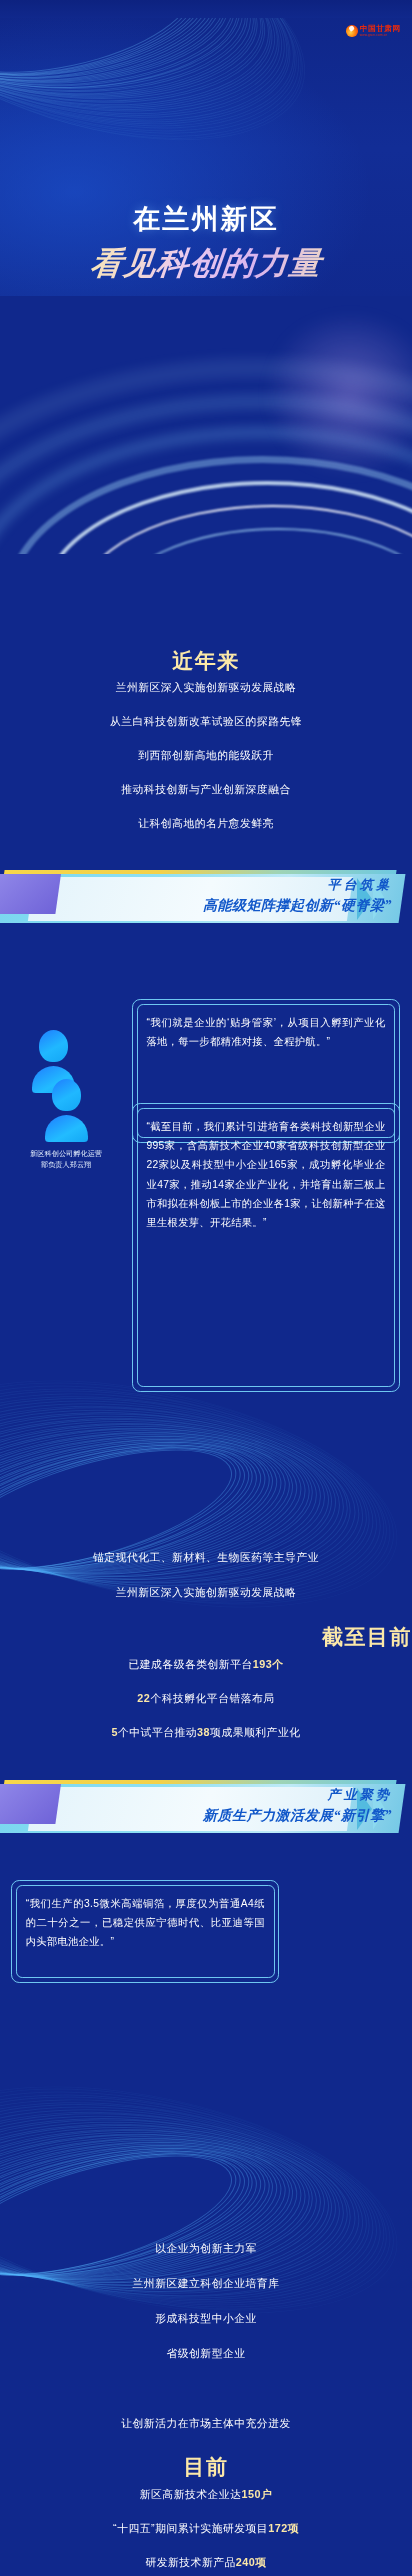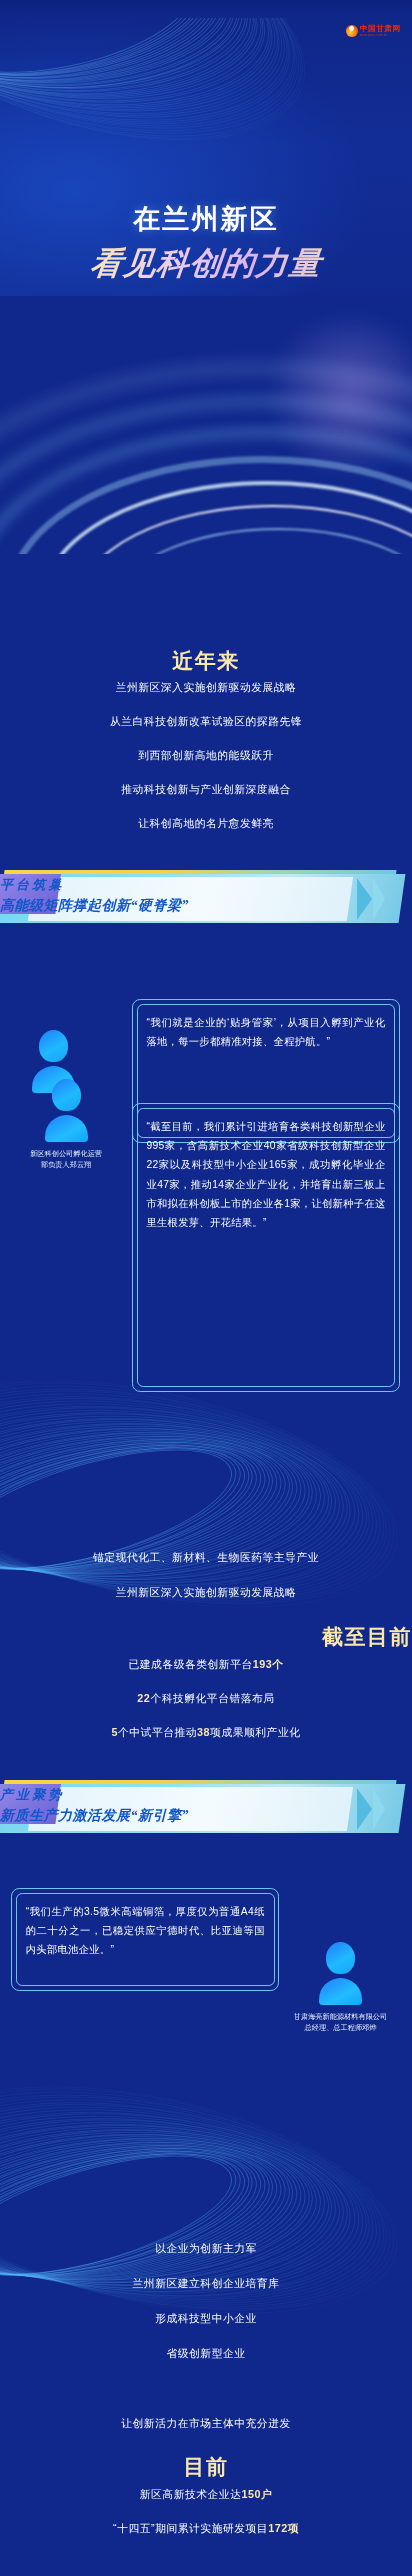--- a/index.html
+++ b/index.html
@@ -98,21 +98,21 @@
     position:absolute; right:40px; top:11.3px; width:0; height:0;
     border-left:15.5px solid #49b6dd; border-top:21.6px solid transparent;
     border-bottom:21.6px solid transparent; opacity:.85;
   }
   .banner .chev2 {
     position:absolute; right:27px; top:11.3px; width:0; height:0;
     border-left:12.4px solid #8fdcf0; border-top:21.6px solid transparent;
     border-bottom:21.6px solid transparent; opacity:.8;
   }
   .banner .btext {
-    position:absolute; left:0; top:9.3px; width:392px; text-align:left;
+    position:absolute; left:0; top:9.3px; width:392px; text-align:right;
     color:#1157c9; z-index:5;
   }
   .banner .btext .t1 {
     font-size:13px; font-weight:bold; letter-spacing:3.1px;
     font-family:"Liberation Serif","DejaVu Serif",serif; font-style:italic;
   }
   .banner .btext .t2 {
     margin-top:3.1px; font-size:14px; font-weight:bold; letter-spacing:0.5px;
     font-family:"Liberation Serif","DejaVu Serif",serif; font-style:italic;
   }
@@ -340,31 +340,23 @@
     <div class="white"></div>
     <div class="purple"></div>
     <div class="chev"></div>
     <div class="chev2"></div>
     <div class="btext">
       <div class="t1">产业聚势</div>
       <div class="t2">新质生产力激活发展“新引擎”</div>
     </div>
   </div>
 
-  <div class="qcard" style="left:11.3px; top:1880px; width:268px; height:103px;margin-top:8px;">
+  <div class="qcard" style="left:11.3px; top:1880px; width:268px; height:103px;">
     <div class="inner"></div>
     <div class="qtext">“我们生产的3.5微米高端铜箔，厚度仅为普通A4纸的二十分之一，已稳定供应宁德时代、比亚迪等国内头部电池企业。”</div>
-  </div>
-  <div class="avatar" style="left:289px; top:1942px; width:103px;">
-    <div class="head"></div>
-    <div class="body"></div>
-    <div class="cap">
-      <div>甘肃海亮新能源材料有限公司</div>
-      <div>总经理、总工程师邓烨</div>
-    </div>
   </div>
 
   <div class="mesh" style="left:-62px; top:2107px; width:495px; height:206px;">
       <span style="width: 289px; height: 93px; left: 10.3px; top: 62px; transform: rotate(-16deg); border-color: rgba(90, 185, 255, 0.34); border-width: 0.5px; border-style: solid;"></span>
       <span style="width: 294px; height: 95px; left: 9px; top: 60px; transform: rotate(-15.3488deg); border-color: rgba(90, 185, 255, 0.333); border-width: 0.5px; border-style: solid;"></span>
       <span style="width: 299px; height: 98px; left: 8px; top: 58px; transform: rotate(-14.6977deg); border-color: rgba(90, 185, 255, 0.325); border-width: 0.5px; border-style: solid;"></span>
       <span style="width: 304px; height: 101px; left: 6.7px; top: 57px; transform: rotate(-14.0465deg); border-color: rgba(90, 185, 255, 0.318); border-width: 0.5px; border-style: solid;"></span>
       <span style="width: 309px; height: 103px; left: 5.5px; top: 55px; transform: rotate(-13.3953deg); border-color: rgba(90, 185, 255, 0.314); border-width: 0.5px; border-style: solid;"></span>
       <span style="width: 314px; height: 106px; left: 4.3px; top: 53px; transform: rotate(-12.7442deg); border-color: rgba(90, 185, 255, 0.306); border-width: 0.5px; border-style: solid;"></span>
       <span style="width: 319px; height: 109px; left: 3.1px; top: 52px; transform: rotate(-12.093deg); border-color: rgba(90, 185, 255, 0.298); border-width: 0.5px; border-style: solid;"></span>
@@ -412,15 +404,18 @@
   <div class="ctext" style="top:2312px;"><span class="wline">形成科技型中小企业</span></div>
   <div class="ctext" style="top:2347px;"><span class="wline">省级创新型企业</span></div>
   <div class="ctext" style="top:2417px;"><span class="wline">让创新活力在市场主体中充分迸发</span></div>
   <div class="ctext gold-h" style="top:2453px;">目前</div>
   <div class="ctext" style="top:2488px;">
     <span class="wline">新区高新技术企业达</span><span class="wline gnum">150</span><span class="wline gnum">户</span>
   </div>
   <div class="ctext" style="top:2522px;">
     <span class="wline">“十四五”期间累计实施研发项目</span><span class="wline gnum">172</span><span class="wline gnum">项</span>
   </div>
+  <div class="ctext" style="top:2556px;">
+    <span class="wline">研发新技术新产品</span><span class="wline gnum">240</span><span class="wline gnum">项</span>
+  </div>
 
 </div>
 
 
 </body></html>

